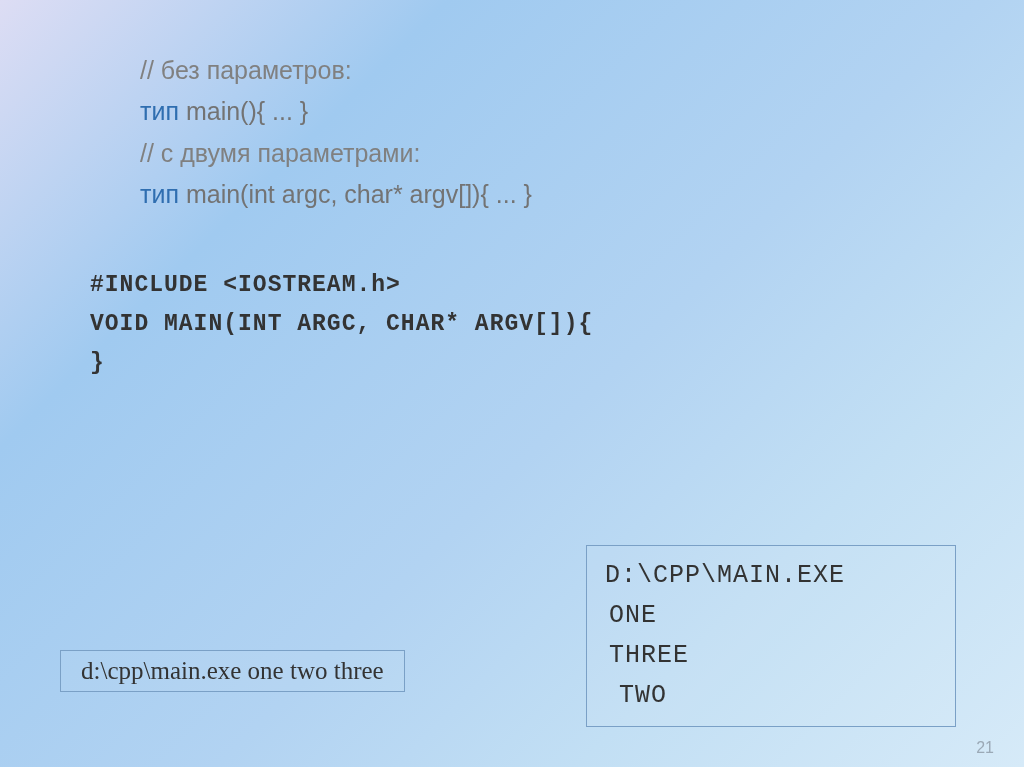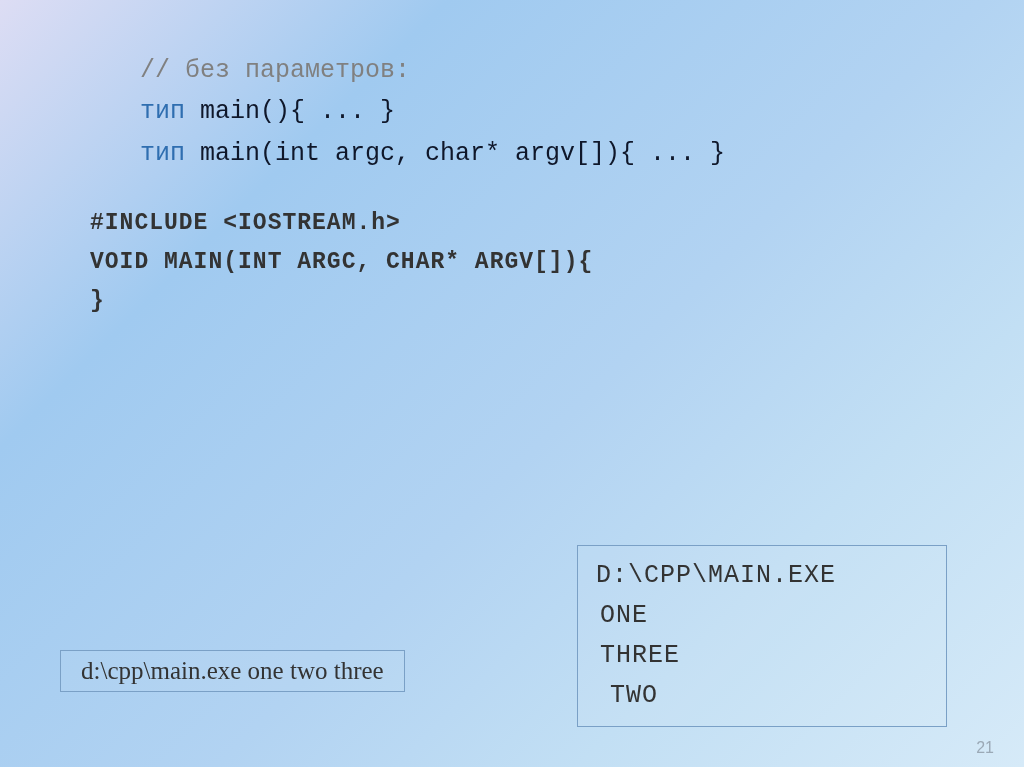--- a/index.html
+++ b/index.html
@@ -16,29 +16,29 @@
     height: 100%;
     padding: 50px 70px 30px 70px;
   }
   h1 {
     font-size: 34px;
     font-weight: 400;
     color: #3c3c3c;
     margin-bottom: 40px;
   }
   .block1 {
-    font-family: Liberation Mono, monospace;
+    font-family: Liberation Sans, sans-serif;
     font-size: 25px;
     line-height: 1.65;
     margin-left: 70px;
-    margin-bottom: 30px;
+    margin-bottom: 51px;
   }
   .comment { color: #808080; }
   .kw { color: #2f6eb0; }
-  .code { color: #0f172a; }
+  .code { color: #737373; }
   .block2 {
     font-family: "Courier New", Courier, monospace;
     font-size: 23px;
     font-weight: bold;
     letter-spacing: 1px;
     line-height: 1.7;
     margin-left: 20px;
     margin-bottom: 30px;
     text-transform: uppercase;
   }
@@ -57,21 +57,21 @@
   .box-left {
     position: absolute;
     left: 0;
     bottom: 35px;
     font-family: "Times New Roman", Times, serif;
     font-size: 25px;
     padding: 6px 20px;
   }
   .box-right {
     position: absolute;
-    right: 17px;
+    right: 8px;
     bottom: 0;
     font-family: "Courier New", Courier, monospace;
     font-size: 25px;
     line-height: 1.6;
     letter-spacing: 1px;
     padding: 10px 18px 10px 18px;
     width: 370px;
   }
   .box-right div:nth-child(2){ padding-left: 4px; }
   .box-right div:nth-child(3){ padding-left: 4px; }
@@ -89,20 +89,21 @@
 <body>
 
 <div class="slide">
 
 
   <div class="block1">
     <div><span class="comment">// без параметров:</span></div>
     <div>
       <span class="kw">тип</span><span class="code"> main(){ ... }</span>
     </div>
+    <div><span class="comment">// с двумя параметрами:</span></div>
     <div>
       <span class="kw">тип</span><span class="code"> main(int argc, char* argv[]){ ... }</span>
     </div>
   </div>
 
   <div class="block2">
     <div>
       <span>#INCLUDE &lt;IOSTREAM.</span><span class="lc">h</span><span>&gt;</span>
     </div>
     <div>VOID MAIN(INT ARGC, CHAR* ARGV[]){</div>

